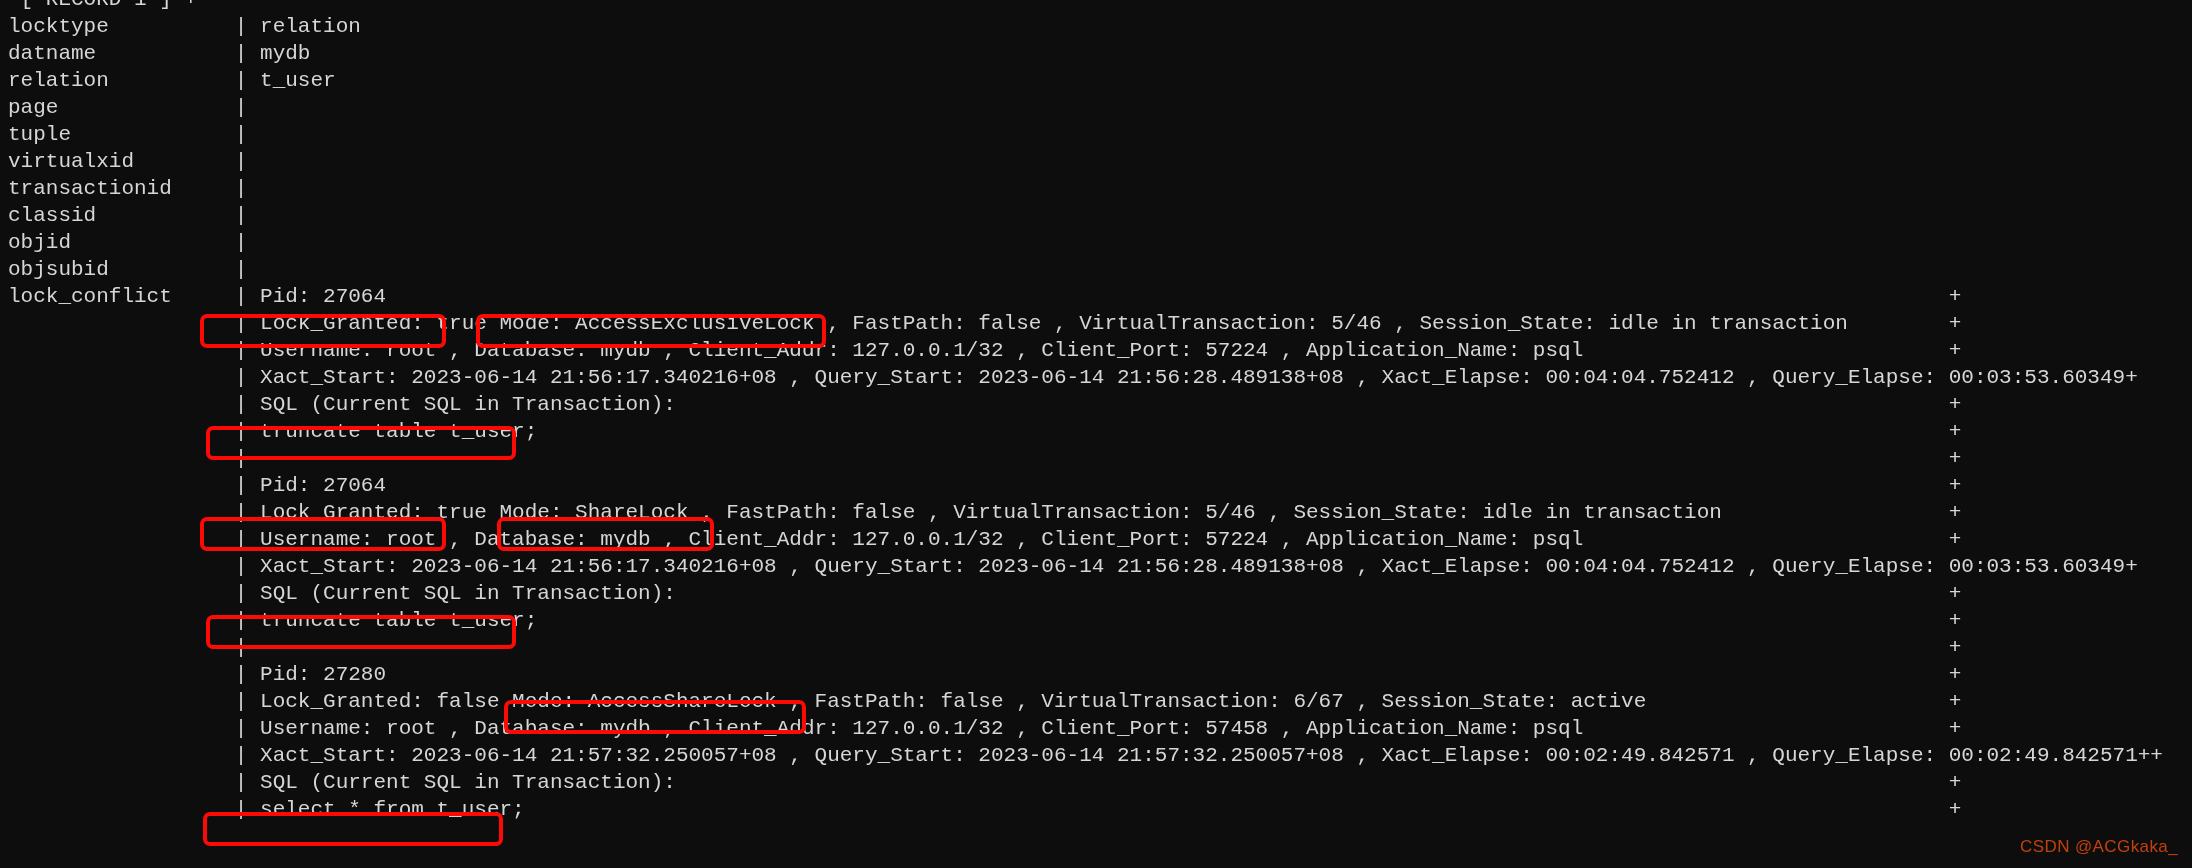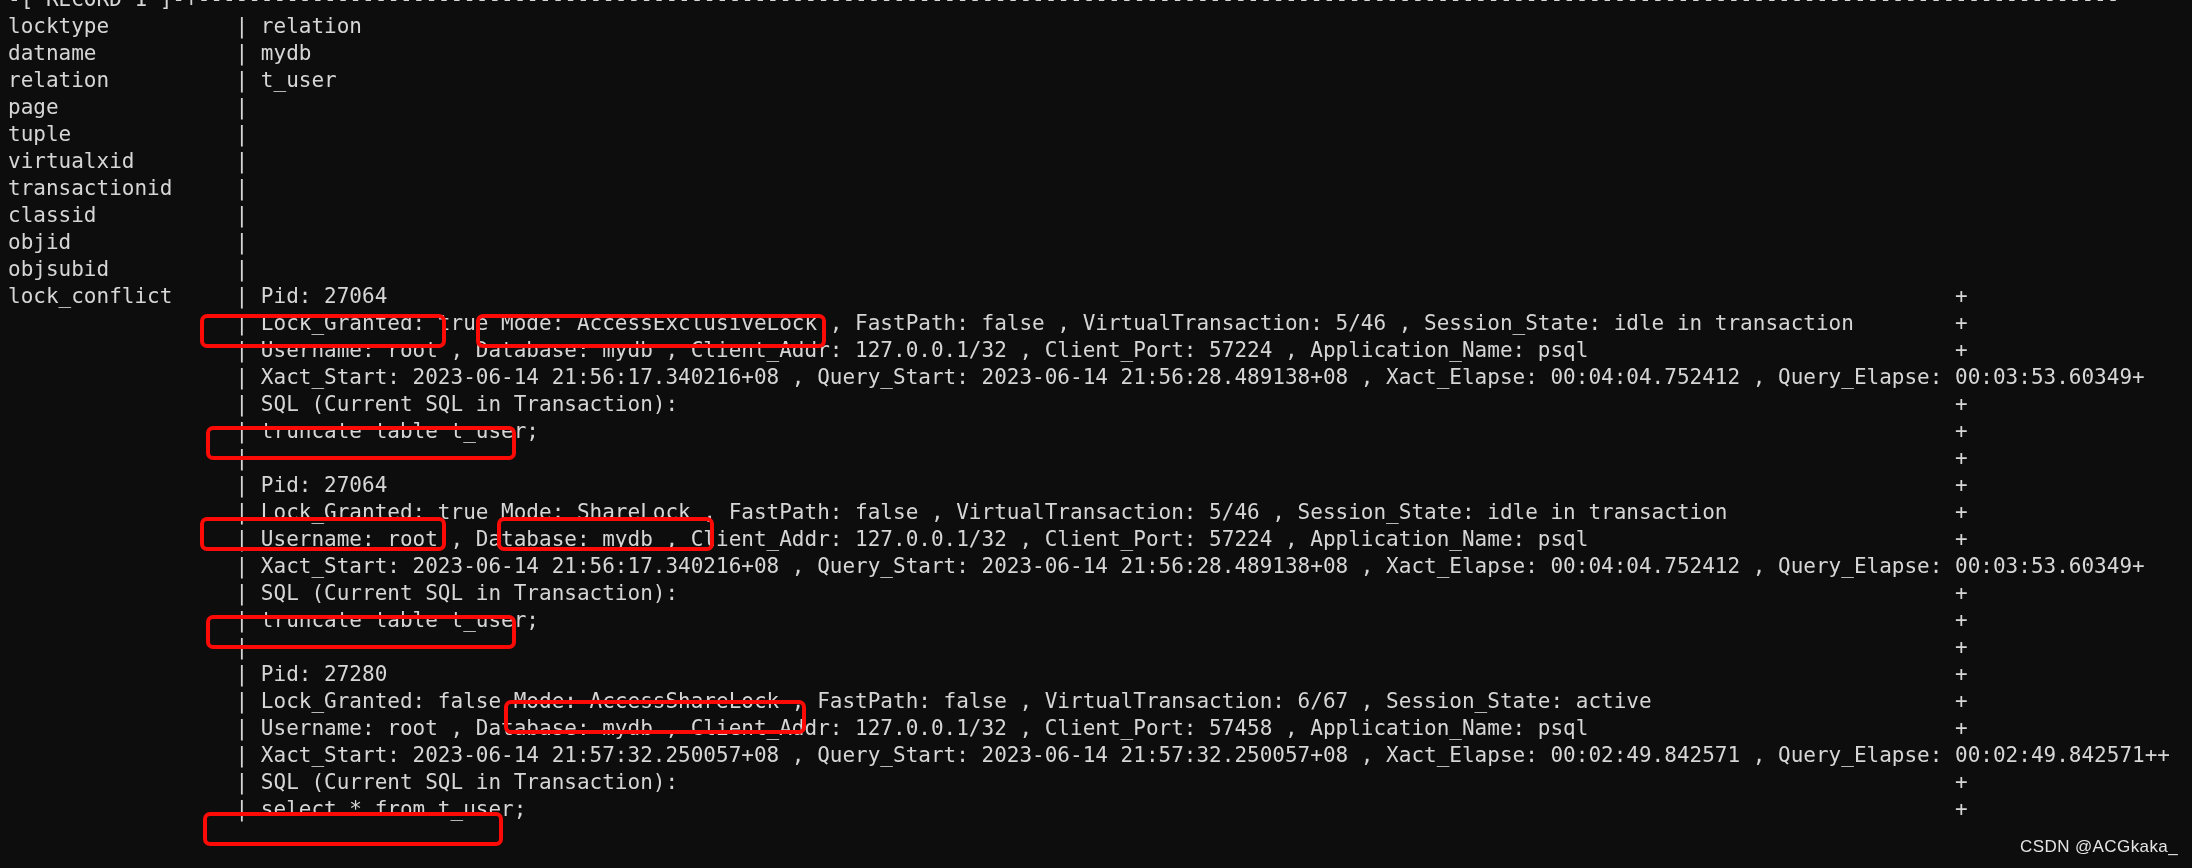--- a/index.html
+++ b/index.html
@@ -14,33 +14,33 @@
     overflow:hidden;
     position:relative;
     -webkit-font-smoothing:antialiased;
   }
   #term{
     position:absolute;
     left:8px; top:-14px;
     white-space:pre;
     letter-spacing:0px;
   }
-  .row{height:27px;white-space:pre;position:relative;}
+  .row{height:27px;white-space:pre;position:relative;font-family:Liberation Mono, monospace;}
   
   .hl{
     position:absolute;
     border:4px solid #fb0a06;
     border-radius:7px;
     box-sizing:border-box;
     pointer-events:none;
   }
   .watermark{
     position:absolute;
     right:14px;bottom:8px;
-    color:#e5e5e5;
+    color:#c2410c;
     font-family:"Liberation Sans",sans-serif;
     font-size:17px;
     letter-spacing:.4px;
     text-align:center;
   }
 </style>
 </head>
 <body>
 
 <div id="term"><div class="row">-[ RECORD 1 ]-+--------------------------------------------------------------------------------------------------------------------------------------------------------</div><div class="row">locktype          | relation</div><div class="row">datname           | mydb</div><div class="row">relation          | t_user</div><div class="row">page              | </div><div class="row">tuple             | </div><div class="row">virtualxid        | </div><div class="row">transactionid     | </div><div class="row">classid           | </div><div class="row">objid             | </div><div class="row">objsubid          | </div><div class="row">lock_conflict     | Pid: 27064                                                                                                                            +</div><div class="row">                  | Lock_Granted: true Mode: AccessExclusiveLock , FastPath: false , VirtualTransaction: 5/46 , Session_State: idle in transaction        +</div><div class="row">                  | Username: root , Database: mydb , Client_Addr: 127.0.0.1/32 , Client_Port: 57224 , Application_Name: psql                             +</div><div class="row">                  | Xact_Start: 2023-06-14 21:56:17.340216+08 , Query_Start: 2023-06-14 21:56:28.489138+08 , Xact_Elapse: 00:04:04.752412 , Query_Elapse: 00:03:53.60349+</div><div class="row">                  | SQL (Current SQL in Transaction):                                                                                                     +</div><div class="row">                  | truncate table t_user;                                                                                                                +</div><div class="row">                  | --------                                                                                                                              +</div><div class="row">                  | Pid: 27064                                                                                                                            +</div><div class="row">                  | Lock_Granted: true Mode: ShareLock , FastPath: false , VirtualTransaction: 5/46 , Session_State: idle in transaction                  +</div><div class="row">                  | Username: root , Database: mydb , Client_Addr: 127.0.0.1/32 , Client_Port: 57224 , Application_Name: psql                             +</div><div class="row">                  | Xact_Start: 2023-06-14 21:56:17.340216+08 , Query_Start: 2023-06-14 21:56:28.489138+08 , Xact_Elapse: 00:04:04.752412 , Query_Elapse: 00:03:53.60349+</div><div class="row">                  | SQL (Current SQL in Transaction):                                                                                                     +</div><div class="row">                  | truncate table t_user;                                                                                                                +</div><div class="row">                  | --------                                                                                                                              +</div><div class="row">                  | Pid: 27280                                                                                                                            +</div><div class="row">                  | Lock_Granted: false Mode: AccessShareLock , FastPath: false , VirtualTransaction: 6/67 , Session_State: active                        +</div><div class="row">                  | Username: root , Database: mydb , Client_Addr: 127.0.0.1/32 , Client_Port: 57458 , Application_Name: psql                             +</div><div class="row">                  | Xact_Start: 2023-06-14 21:57:32.250057+08 , Query_Start: 2023-06-14 21:57:32.250057+08 , Xact_Elapse: 00:02:49.842571 , Query_Elapse: 00:02:49.842571++</div><div class="row">                  | SQL (Current SQL in Transaction):                                                                                                     +</div><div class="row">                  | select * from t_user;                                                                                                                 +</div></div>

